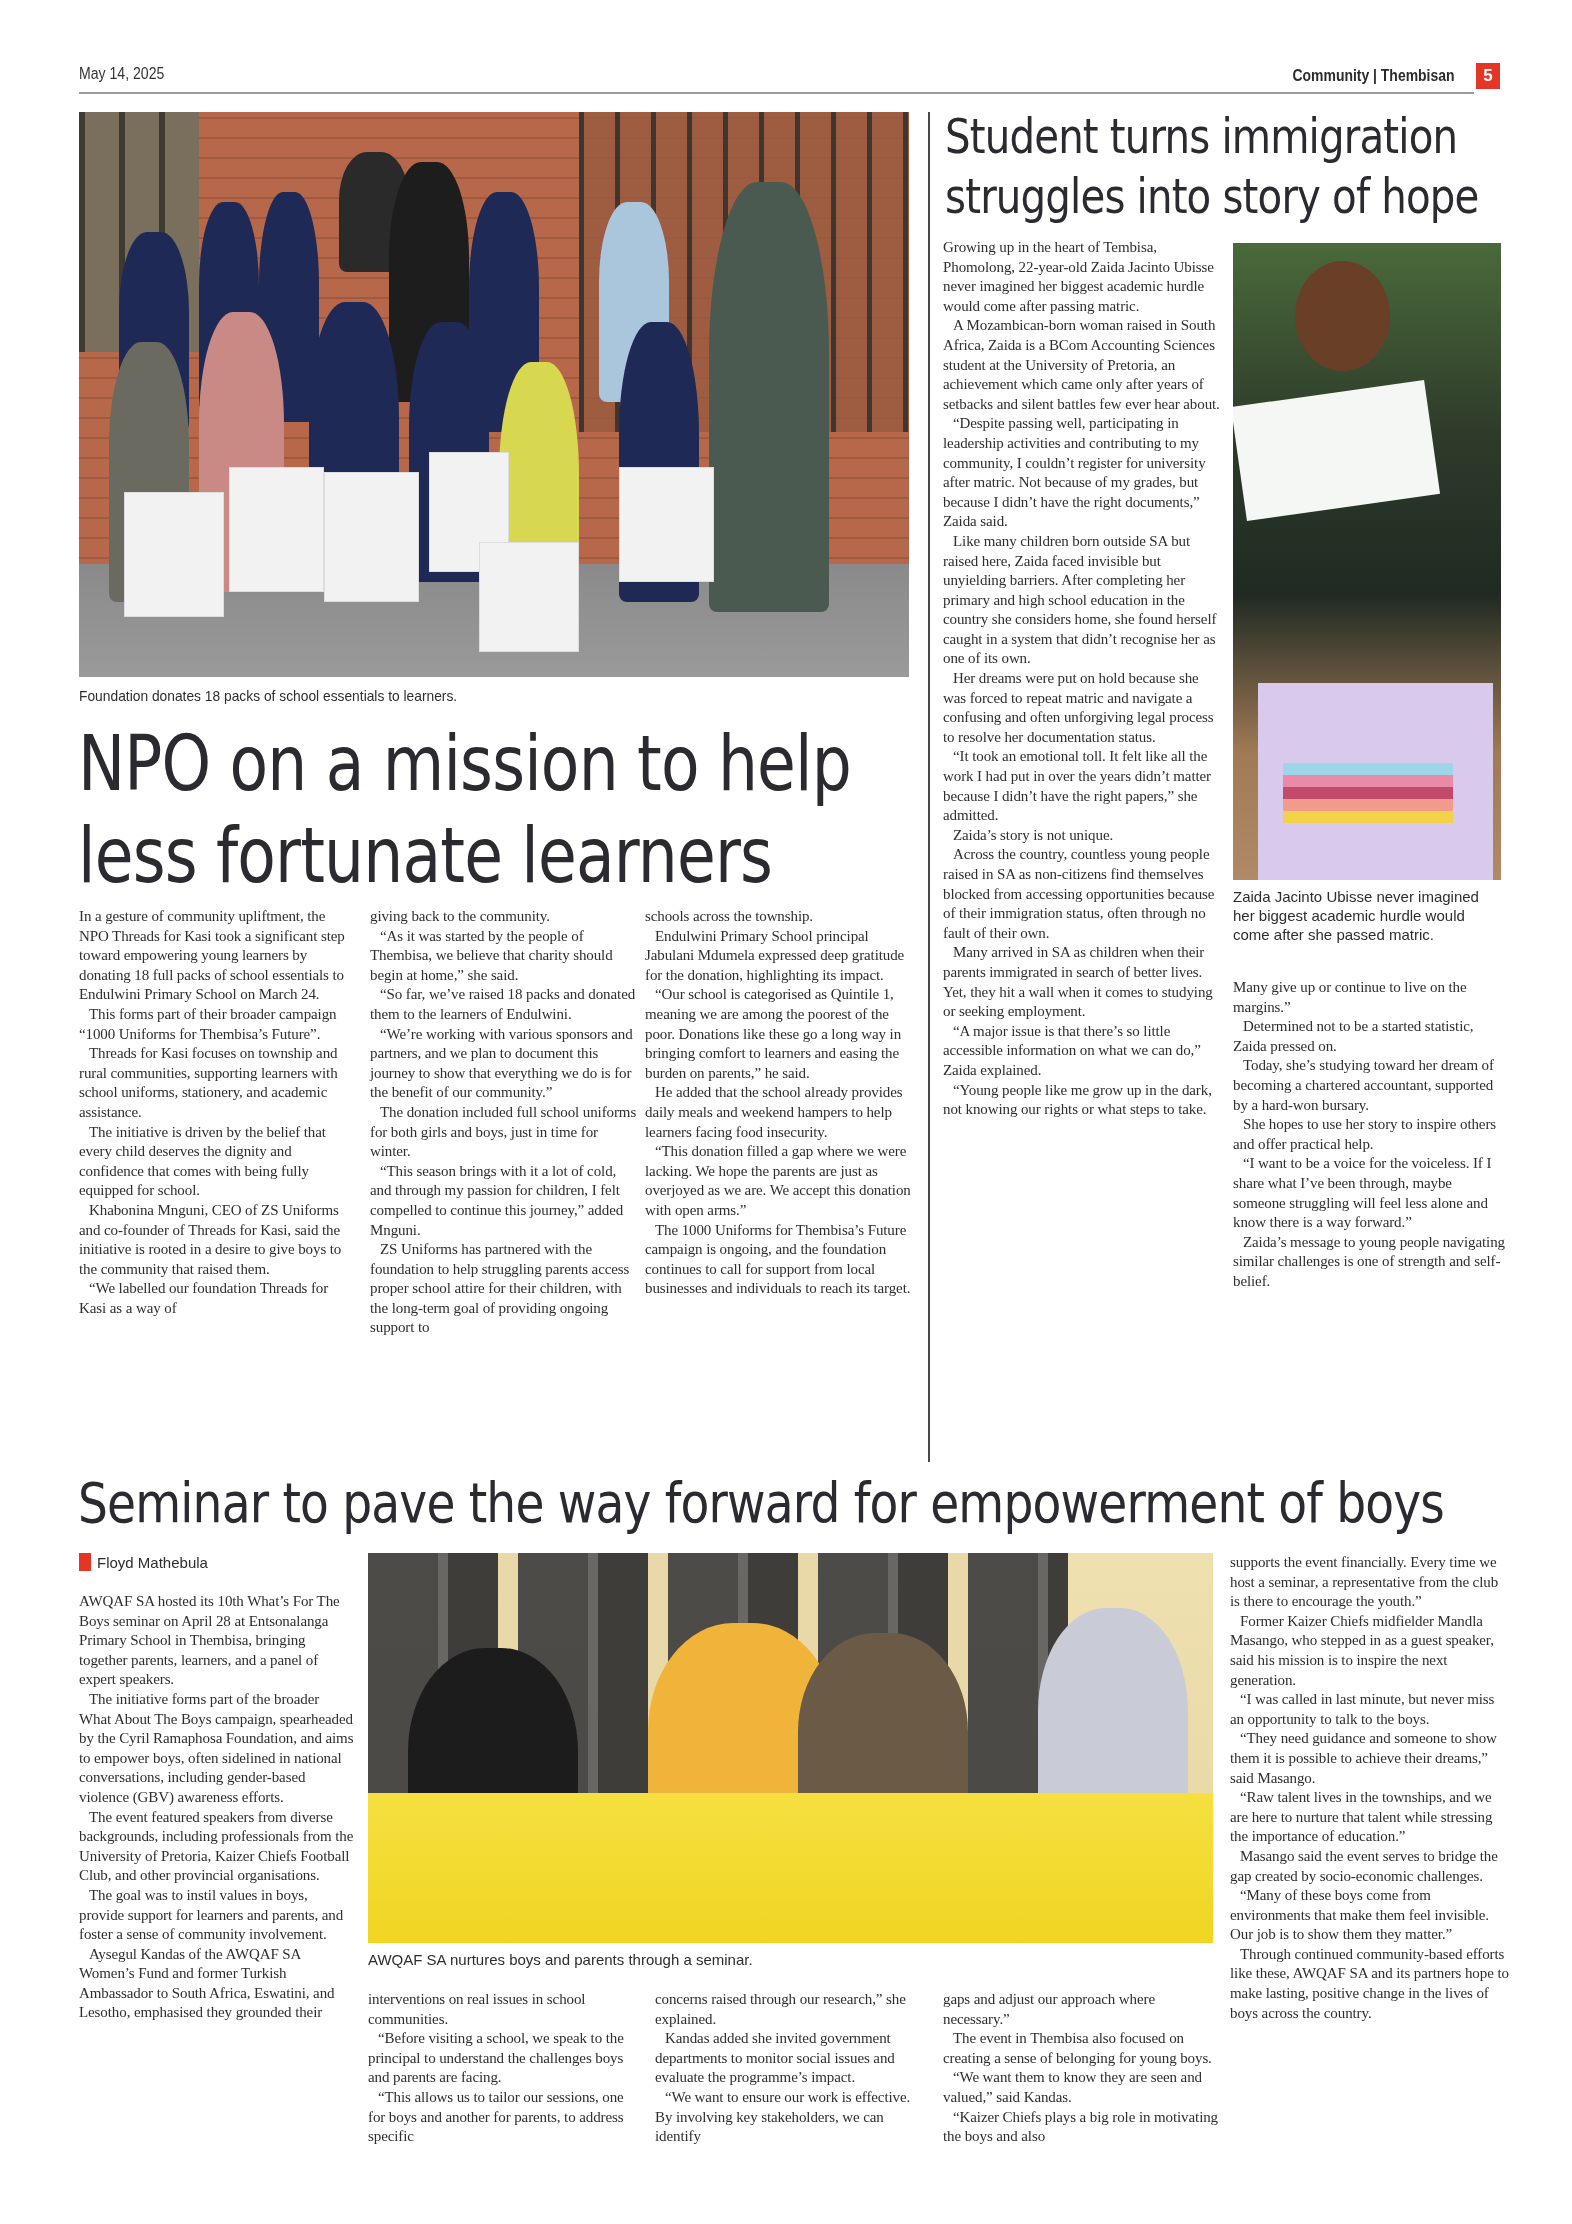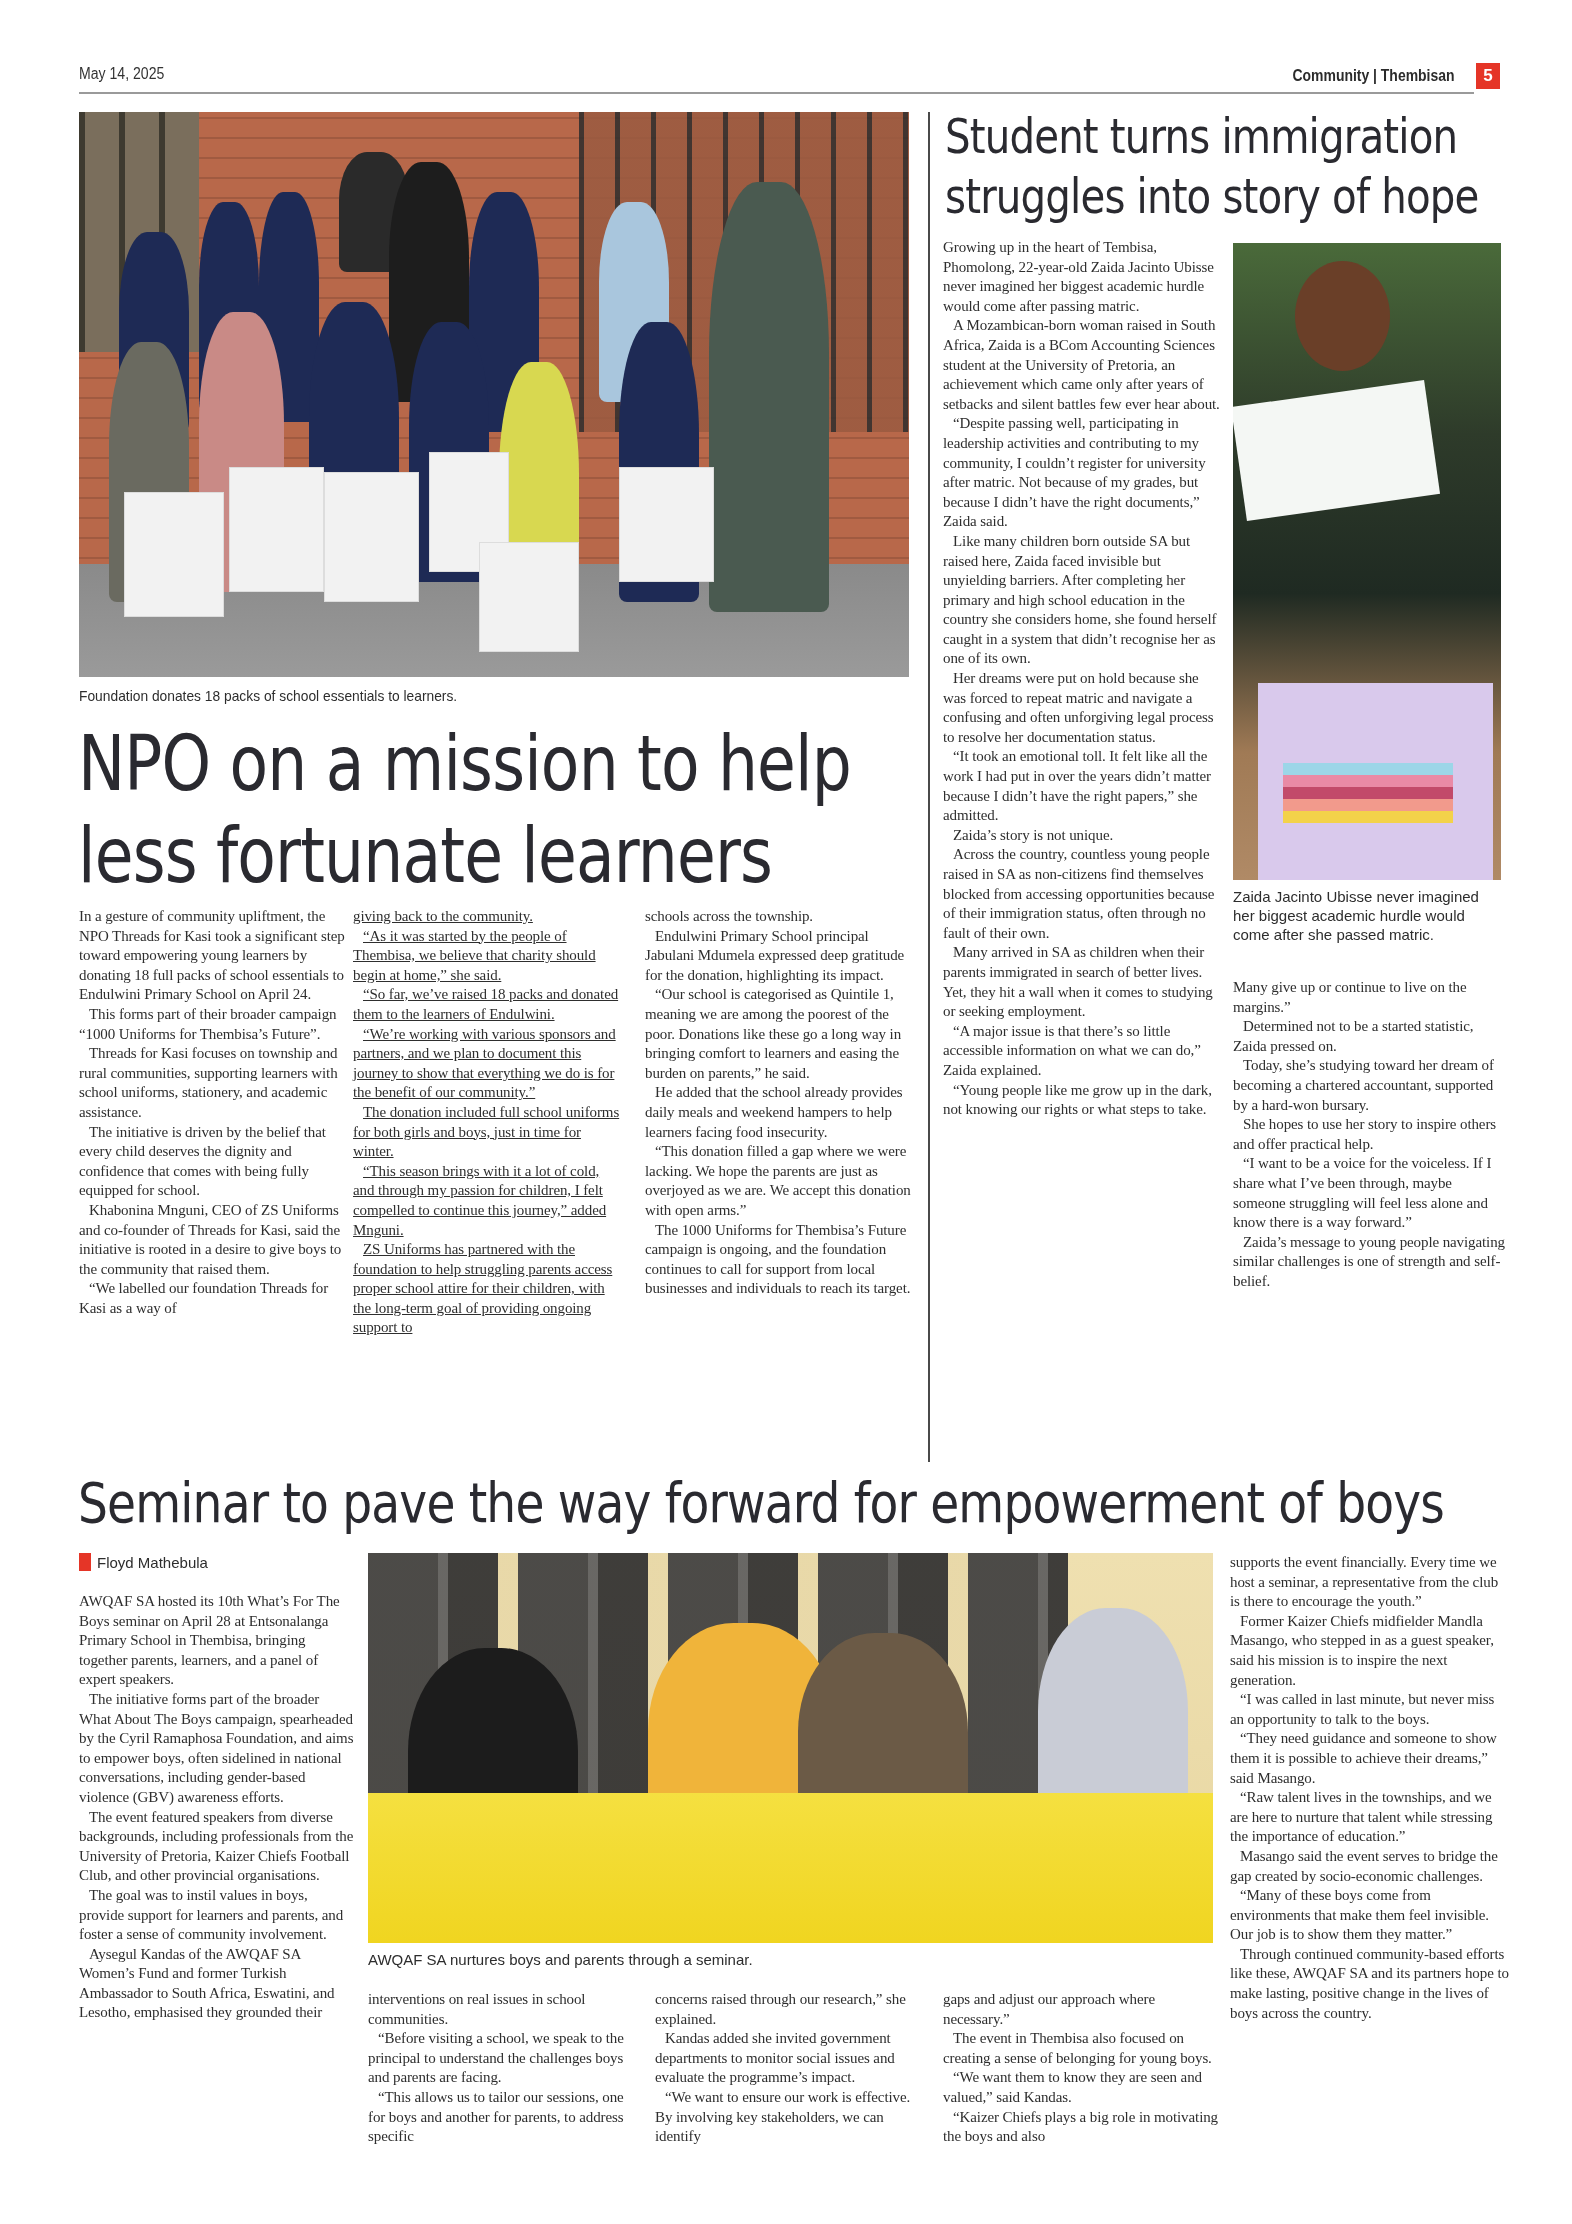--- a/index.html
+++ b/index.html
@@ -106,21 +106,21 @@
 
   
   .col {
     font-size: 15px; line-height: 19.6px; color: #2e2e2e;
     letter-spacing: -0.1px;
   }
   .col p { text-indent: 10px; }
   .col p.first { text-indent: 0; }
 
   .npo-c1 { left: 79px;  top: 907px; width: 270px; }
-  .npo-c2 { left: 353px; top: 907px; width: 270px; text-decoration: underline; }
+  .npo-c2 { left: 370px; top: 907px; width: 270px; }
   .npo-c3 { left: 645px; top: 907px; width: 275px; }
 
   .stu-c1 { left: 943px; top: 238px; width: 280px; }
   .stu-c2 { left: 1233px; top: 978px; width: 275px; }
 
   .col-divider { left: 928px; top: 112px; width: 2px; height: 1350px; background: #4a4a4a; }
 
   .byline {
     left: 79px; top: 1553px; display: flex; align-items: center; gap: 6px;
     font-family: "Liberation Sans", sans-serif; font-size: 15px; color: #2d2d2d;
@@ -168,21 +168,21 @@
   <div class="bag" style="left:540px;top:355px;width:95px;height:115px"></div>
 </div>
 <div class="abs caption cap-kids">Foundation donates 18 packs of school essentials to learners.</div>
 
 <div class="abs headline hl-npo">
   <div>NPO on a mission to help</div>
   <div>less fortunate learners</div>
 </div>
 
 <div class="abs col npo-c1">
-  <p class="first">In a gesture of community upliftment, the NPO Threads for Kasi took a significant step toward empowering young learners by donating 18 full packs of school essentials to Endulwini Primary School on April 24.</p>
+  <p class="first">In a gesture of community upliftment, the NPO Threads for Kasi took a significant step toward empowering young learners by donating 18 full packs of school essentials to Endulwini Primary School on March 24.</p>
   <p>This forms part of their broader campaign “1000 Uniforms for Thembisa’s Future”.</p>
   <p>Threads for Kasi focuses on township and rural communities, supporting learners with school uniforms, stationery, and academic assistance.</p>
   <p>The initiative is driven by the belief that every child deserves the dignity and confidence that comes with being fully equipped for school.</p>
   <p>Khabonina Mnguni, CEO of ZS Uniforms and co-founder of Threads for Kasi, said the initiative is rooted in a desire to give boys to the community that raised them.</p>
   <p>“We labelled our foundation Threads for Kasi as a way of</p>
 </div>
 <div class="abs col npo-c2">
   <p class="first">giving back to the community.</p>
   <p>“As it was started by the people of Thembisa, we believe that charity should begin at home,” she said.</p>
   <p>“So far, we’ve raised 18 packs and donated them to the learners of Endulwini.</p>

